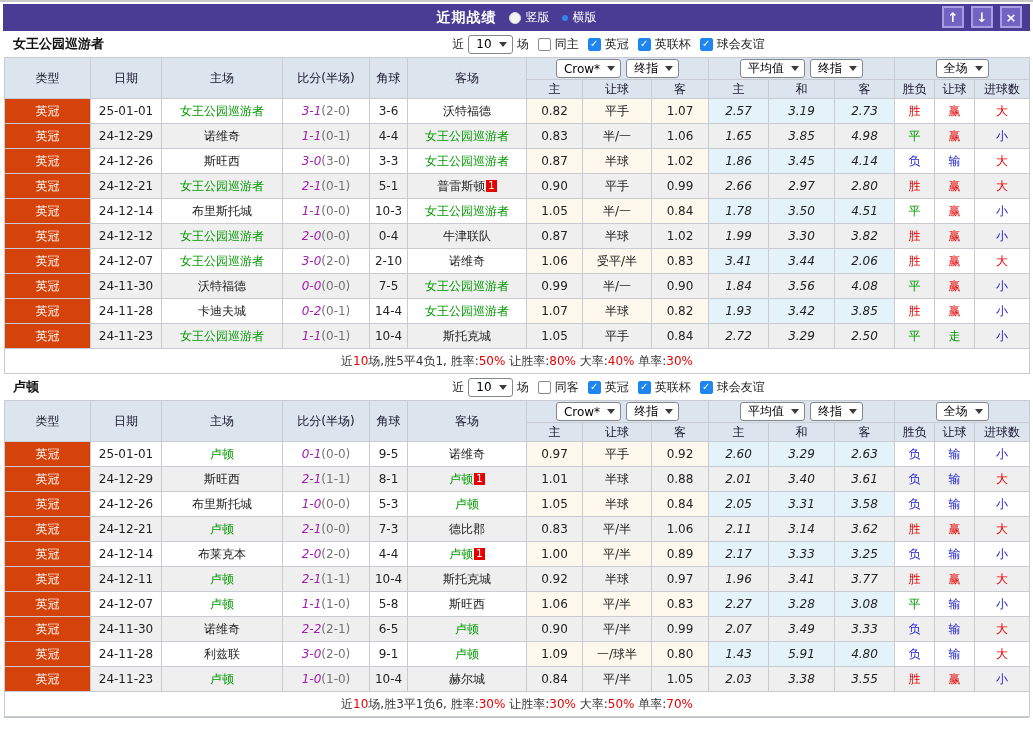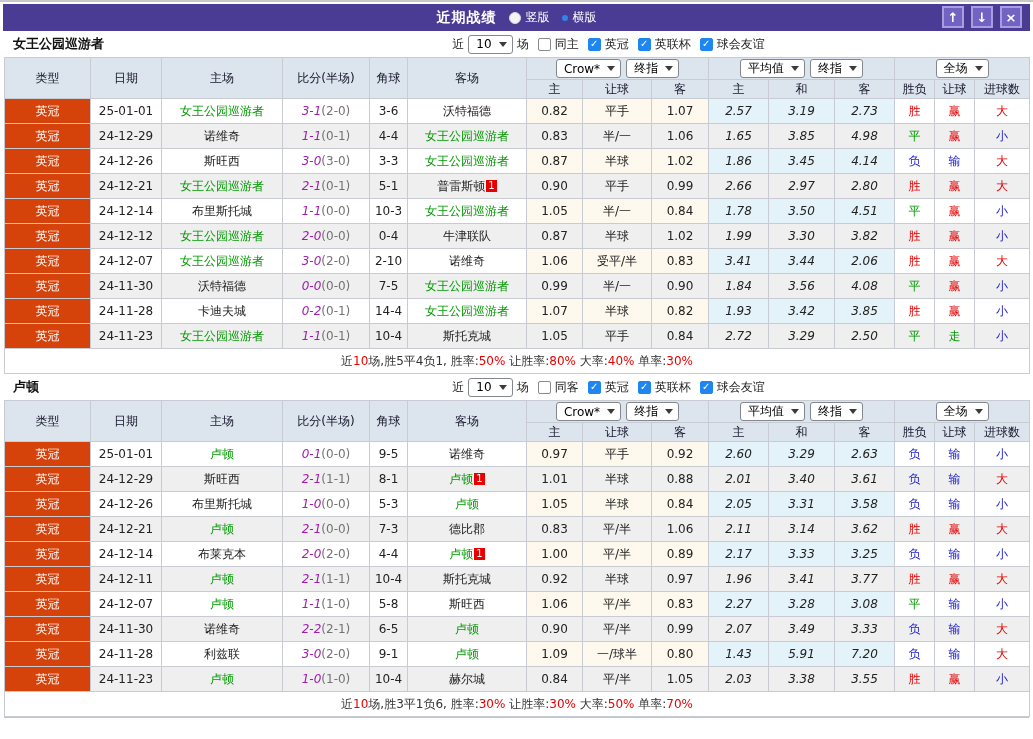--- a/index.html
+++ b/index.html
@@ -592,21 +592,21 @@
             <td>24-11-28</td>
             <td><span class="tm">利兹联</span></td>
             <td><span class="ft">3-0</span><span class="hf">(2-0)</span></td>
             <td>9-1</td>
             <td><span class="tm on">卢顿</span></td>
             <td class="c-odd">1.09</td>
             <td class="c-odd">一/球半</td>
             <td class="c-odd">0.80</td>
             <td class="c-avg">1.43</td>
             <td class="c-avg">5.91</td>
-            <td class="c-avg">7.20</td>
+            <td class="c-avg">4.80</td>
             <td class="res" style="color: rgb(34, 34, 204);">负</td>
             <td class="res" style="color: rgb(34, 34, 204);">输</td>
             <td class="res" style="color: rgb(230, 0, 0);">大</td>
           </tr>
           <tr>
             <td class="c-type">英冠</td>
             <td>24-11-23</td>
             <td><span class="tm on">卢顿</span></td>
             <td><span class="ft">1-0</span><span class="hf">(1-0)</span></td>
             <td>10-4</td>

